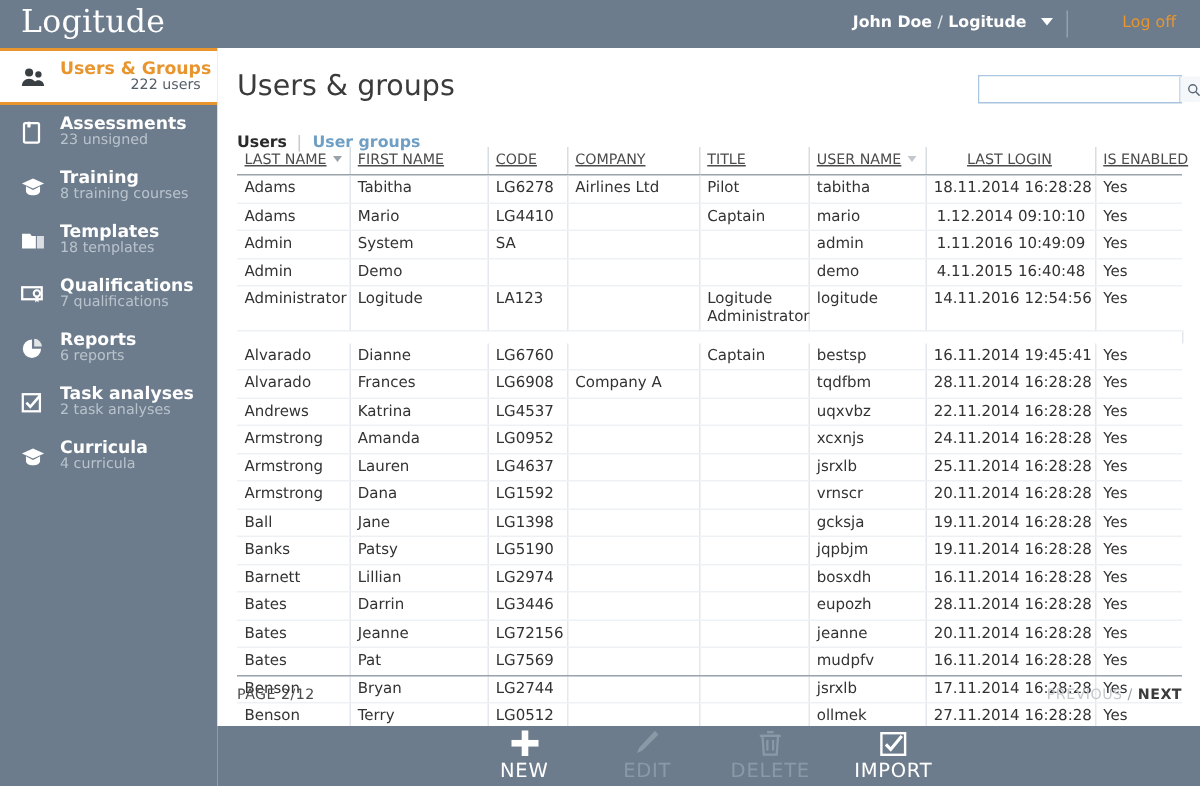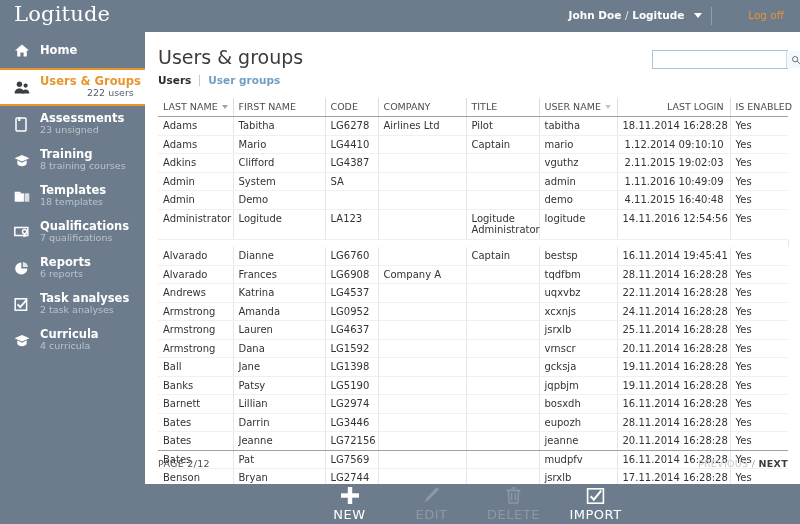--- a/index.html
+++ b/index.html
@@ -72,21 +72,21 @@
 
   
   .main {
     position: absolute; left: 145px; top: 32px;
     width: 655px; height: 452px; background: #ffffff;
   }
   .page-title {
     position: absolute; left: 13px; top: 14px;
     font-size: 19px; color: #3b3b3b; font-weight: normal;
   }
-  .tabs { position: absolute; left: 13px; top: 42px; display: flex; align-items: flex-end; }
+  .tabs { position: absolute; left: 13px; top: 57px; display: flex; align-items: flex-end; }
   .tab { font-size: 10.5px; font-weight: bold; }
   .tab.sel { color: #2b2b2b; }
   .tab.lnk { color: #6f9fc4; }
   .tab-sep { width: 1px; height: 11px; background: #c4cbd2; margin: 0 8px; }
 
   
   .searchwrap {
     position: absolute; right: 12px; top: 18px;
     width: 136px; height: 19px;
     border: 1px solid #a9c5e0; background: #fff; display: flex;
@@ -101,24 +101,24 @@
   
   .tbl {
     position: absolute; left: 13px; top: 66px; width: 630px;
     border-collapse: collapse; table-layout: fixed;
   }
   .tbl th {
     font-size: 9.5px; font-weight: normal; color: #4c4c4c;
     text-align: left; padding: 3px 0 4px 5px;
     border-bottom: 1.5px solid #9aa3ab;
     border-right: 1px solid #d8dde2;
-    white-space: nowrap; vertical-align: bottom;
+    white-space: nowrap; vertical-align: bottom; text-decoration: underline;
   }
   .tbl th.last { border-right: 0; }
-  .tbl th.r { text-align: right; padding-right: 6px; }
+  .tbl th.r { text-align: center; padding-right: 6px; }
   .tbl td {
     font-size: 10px; color: #333333;
     padding: 3px 0 3px 5px;
     border-right: 1px solid #e4e8ec;
     border-bottom: 1px solid #eef1f3;
     vertical-align: top;
     white-space: pre-line; line-height: 1.15;
   }
   .tbl td.last { border-right: 0; }
   .tbl td.r { text-align: right; padding-right: 6px; white-space: nowrap; }
@@ -168,30 +168,20 @@
       <span>John Doe</span>
       <span class="slash">/</span>
       <span>Logitude</span>
       <span class="caret-dn"></span>
     </div>
     <div class="acct-div"></div>
     <div class="logoff">Log off</div>
   </div>
 
   <div class="sidebar" id="sidebar">
-      <div class="nav-item">
-        <span class="ico">
-          <svg width="16" height="15" viewBox="0 0 16 15" fill="currentColor">
-            <path d="M8 1.5 L15 7.5 L12.8 7.5 L12.8 13.5 L9.6 13.5 L9.6 9.6 L6.4 9.6 L6.4 13.5 L3.2 13.5 L3.2 7.5 L1 7.5 Z"></path>
-          </svg>
-        </span>
-        <span class="txt">
-          <span class="t1" style="display:block">Home</span>
-        </span>
-      </div>
       <div class="nav-item active">
         <span class="ico">
           <svg width="16" height="15" viewBox="0 0 16 15" fill="currentColor">
             <circle cx="5.4" cy="4.3" r="2.7"></circle>
             <path d="M0.6 13.4c0-3 2.1-4.9 4.8-4.9s4.8 1.9 4.8 4.9z"></path>
             <circle cx="11.6" cy="5.6" r="2.1"></circle>
             <path d="M8 13.4c0-2.4 1.6-3.9 3.6-3.9s3.8 1.5 3.8 3.9z"></path>
           </svg>
         </span>
         <span class="txt">
@@ -344,30 +334,20 @@
             <td>Adams</td>
             <td>Mario</td>
             <td>LG4410</td>
             <td></td>
             <td>Captain</td>
             <td>mario</td>
             <td class="r">1.12.2014 09:10:10</td>
             <td class="last">Yes</td>
           </tr>
           <tr>
-            <td>Adkins</td>
-            <td>Clifford</td>
-            <td>LG4387</td>
-            <td></td>
-            <td></td>
-            <td>vguthz</td>
-            <td class="r">2.11.2015 19:02:03</td>
-            <td class="last">Yes</td>
-          </tr>
-          <tr>
             <td>Admin</td>
             <td>System</td>
             <td>SA</td>
             <td></td>
             <td></td>
             <td>admin</td>
             <td class="r">1.11.2016 10:49:09</td>
             <td class="last">Yes</td>
           </tr>
           <tr>

